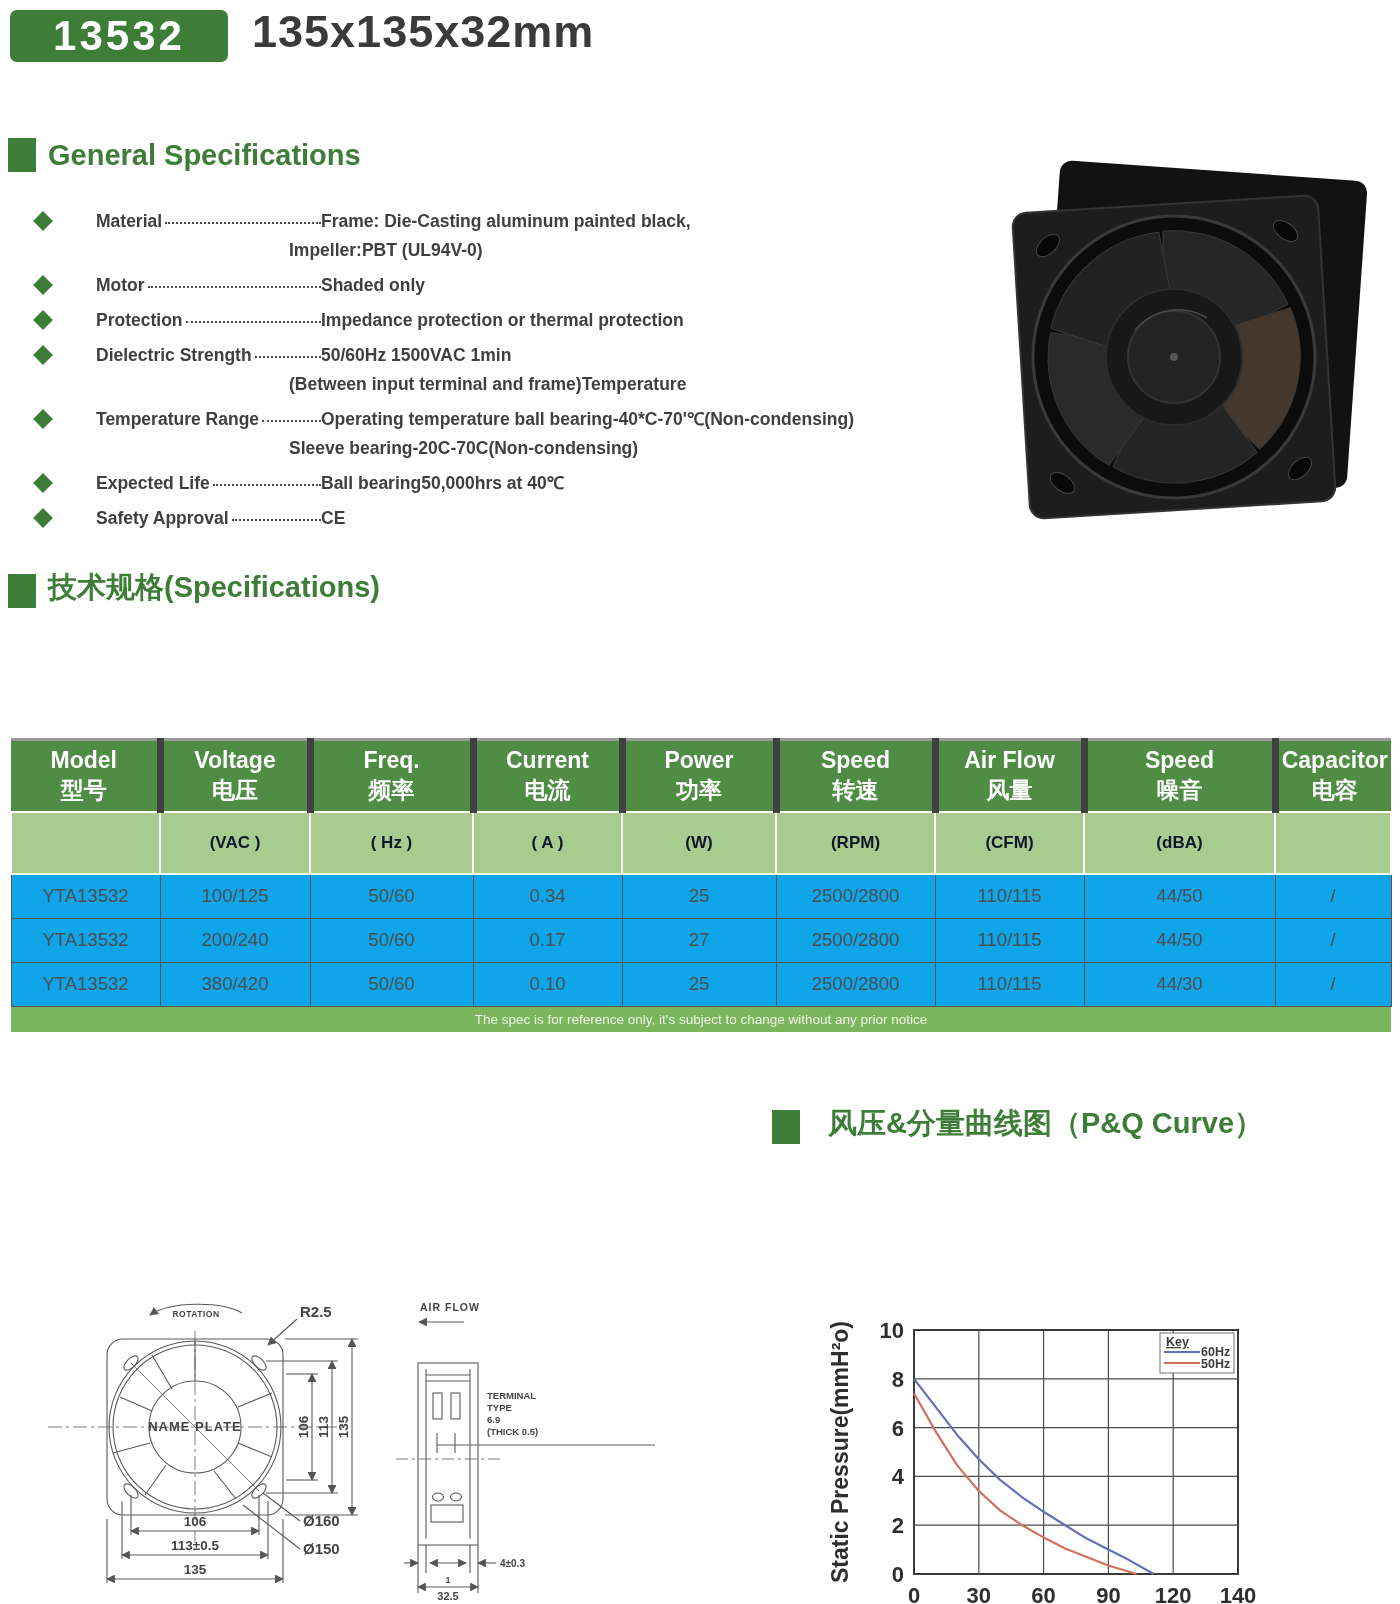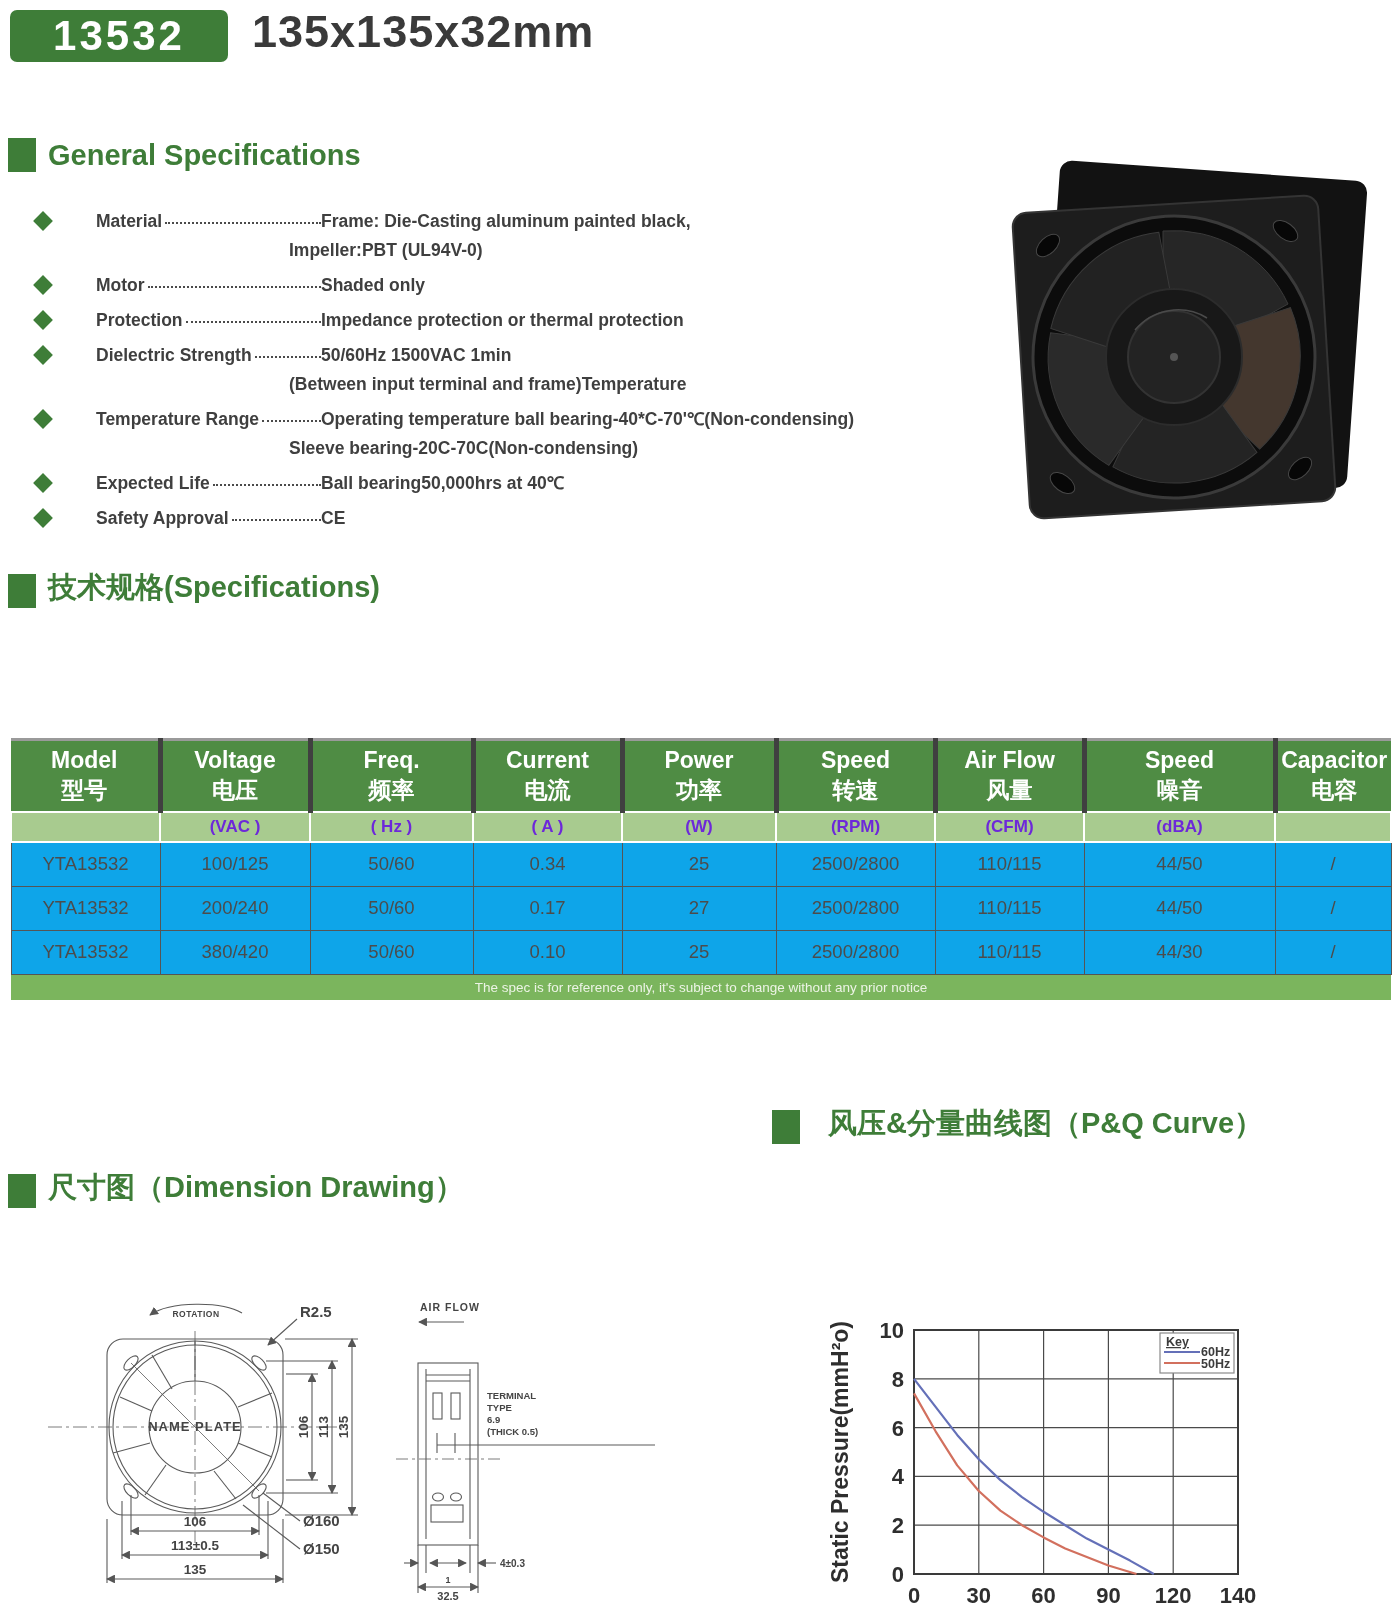--- a/index.html
+++ b/index.html
@@ -28,25 +28,25 @@
   .dots{flex:1;height:14px;border-bottom:2.6px dotted #4a4a4a;margin-bottom:5px;}
   .val{flex:1;line-height:26px;}
   .extra{padding-left:253px;margin-top:3px;line-height:26px;}
 
   
   .fan-photo{position:absolute;left:995px;top:160px;width:375px;height:392px;}
 
   
   .spec-table-wrap{position:absolute;left:10px;top:738px;width:1380px;}
   table.spec{width:1380px;border-collapse:collapse;table-layout:fixed;}
-  table.spec thead tr.main th{background:#4f8c44;color:#fff;border-left:5px solid #404040;
+  table.spec thead tr.main th{background:#4f8c44;color:#fff;border-left:7px solid #404040;
       border-top:3px solid #9a9a9a;font-size:23px;line-height:1.3;padding:5px 0;font-weight:bold;}
   table.spec thead tr.main th:first-child{border-left:none;}
-  table.spec thead tr.units th{background:#a8cb8f;color:#6d28d9;font-weight:bold;font-size:17px;
-      border:2px solid #fff;padding:4px 0;}
+  table.spec thead tr.units th{background:#a8cb8f;color:#0f172a;font-weight:bold;font-size:17px;
+      border:2px solid #fff;padding:20px 0;}
   table.spec tbody td{border:1px solid #555;color:#4c4c4c;font-size:18.5px;text-align:center;
       height:41px;background:#0ea5e9;font-weight:normal;}
   table.spec tfoot td{background:#7bb55d;color:#edf4e6;font-size:13.5px;text-align:center;
       height:23px;border:none;}
 
   
   .dim-svg{position:absolute;left:0px;top:1243px;}
   .pq-svg{position:absolute;left:770px;top:1245px;}
   svg text{font-family:"Liberation Sans",sans-serif;}
 </style>
@@ -276,24 +276,20 @@
           </tr>
         </tbody>
       <tfoot>
           <tr>
             <td colspan="9">The spec is for reference only, it's subject to change without any prior notice</td>
           </tr>
         </tfoot>
     </table>
   </div>
 
-  <div class="sec" style="left:8px;top:1168px;">
-    <span class="sq"></span>
-    <span class="txt">尺寸图（Dimension Drawing）</span>
-  </div>
 
   <div class="sec" style="left:772px;top:1104px;gap:16px;">
     <span class="sq"></span>
     <span class="txt">风压&amp;分量曲线图（P&amp;Q Curve）</span>
   </div>
 
   <svg class="dim-svg" width="700" height="361" viewBox="0 0 700 361">
     <defs>
       <marker id="ar" viewBox="0 0 10 10" refX="9" refY="5" markerWidth="8" markerHeight="8" orient="auto-start-reverse">
         <path d="M0,0 L10,5 L0,10 z" fill="#555"></path>

